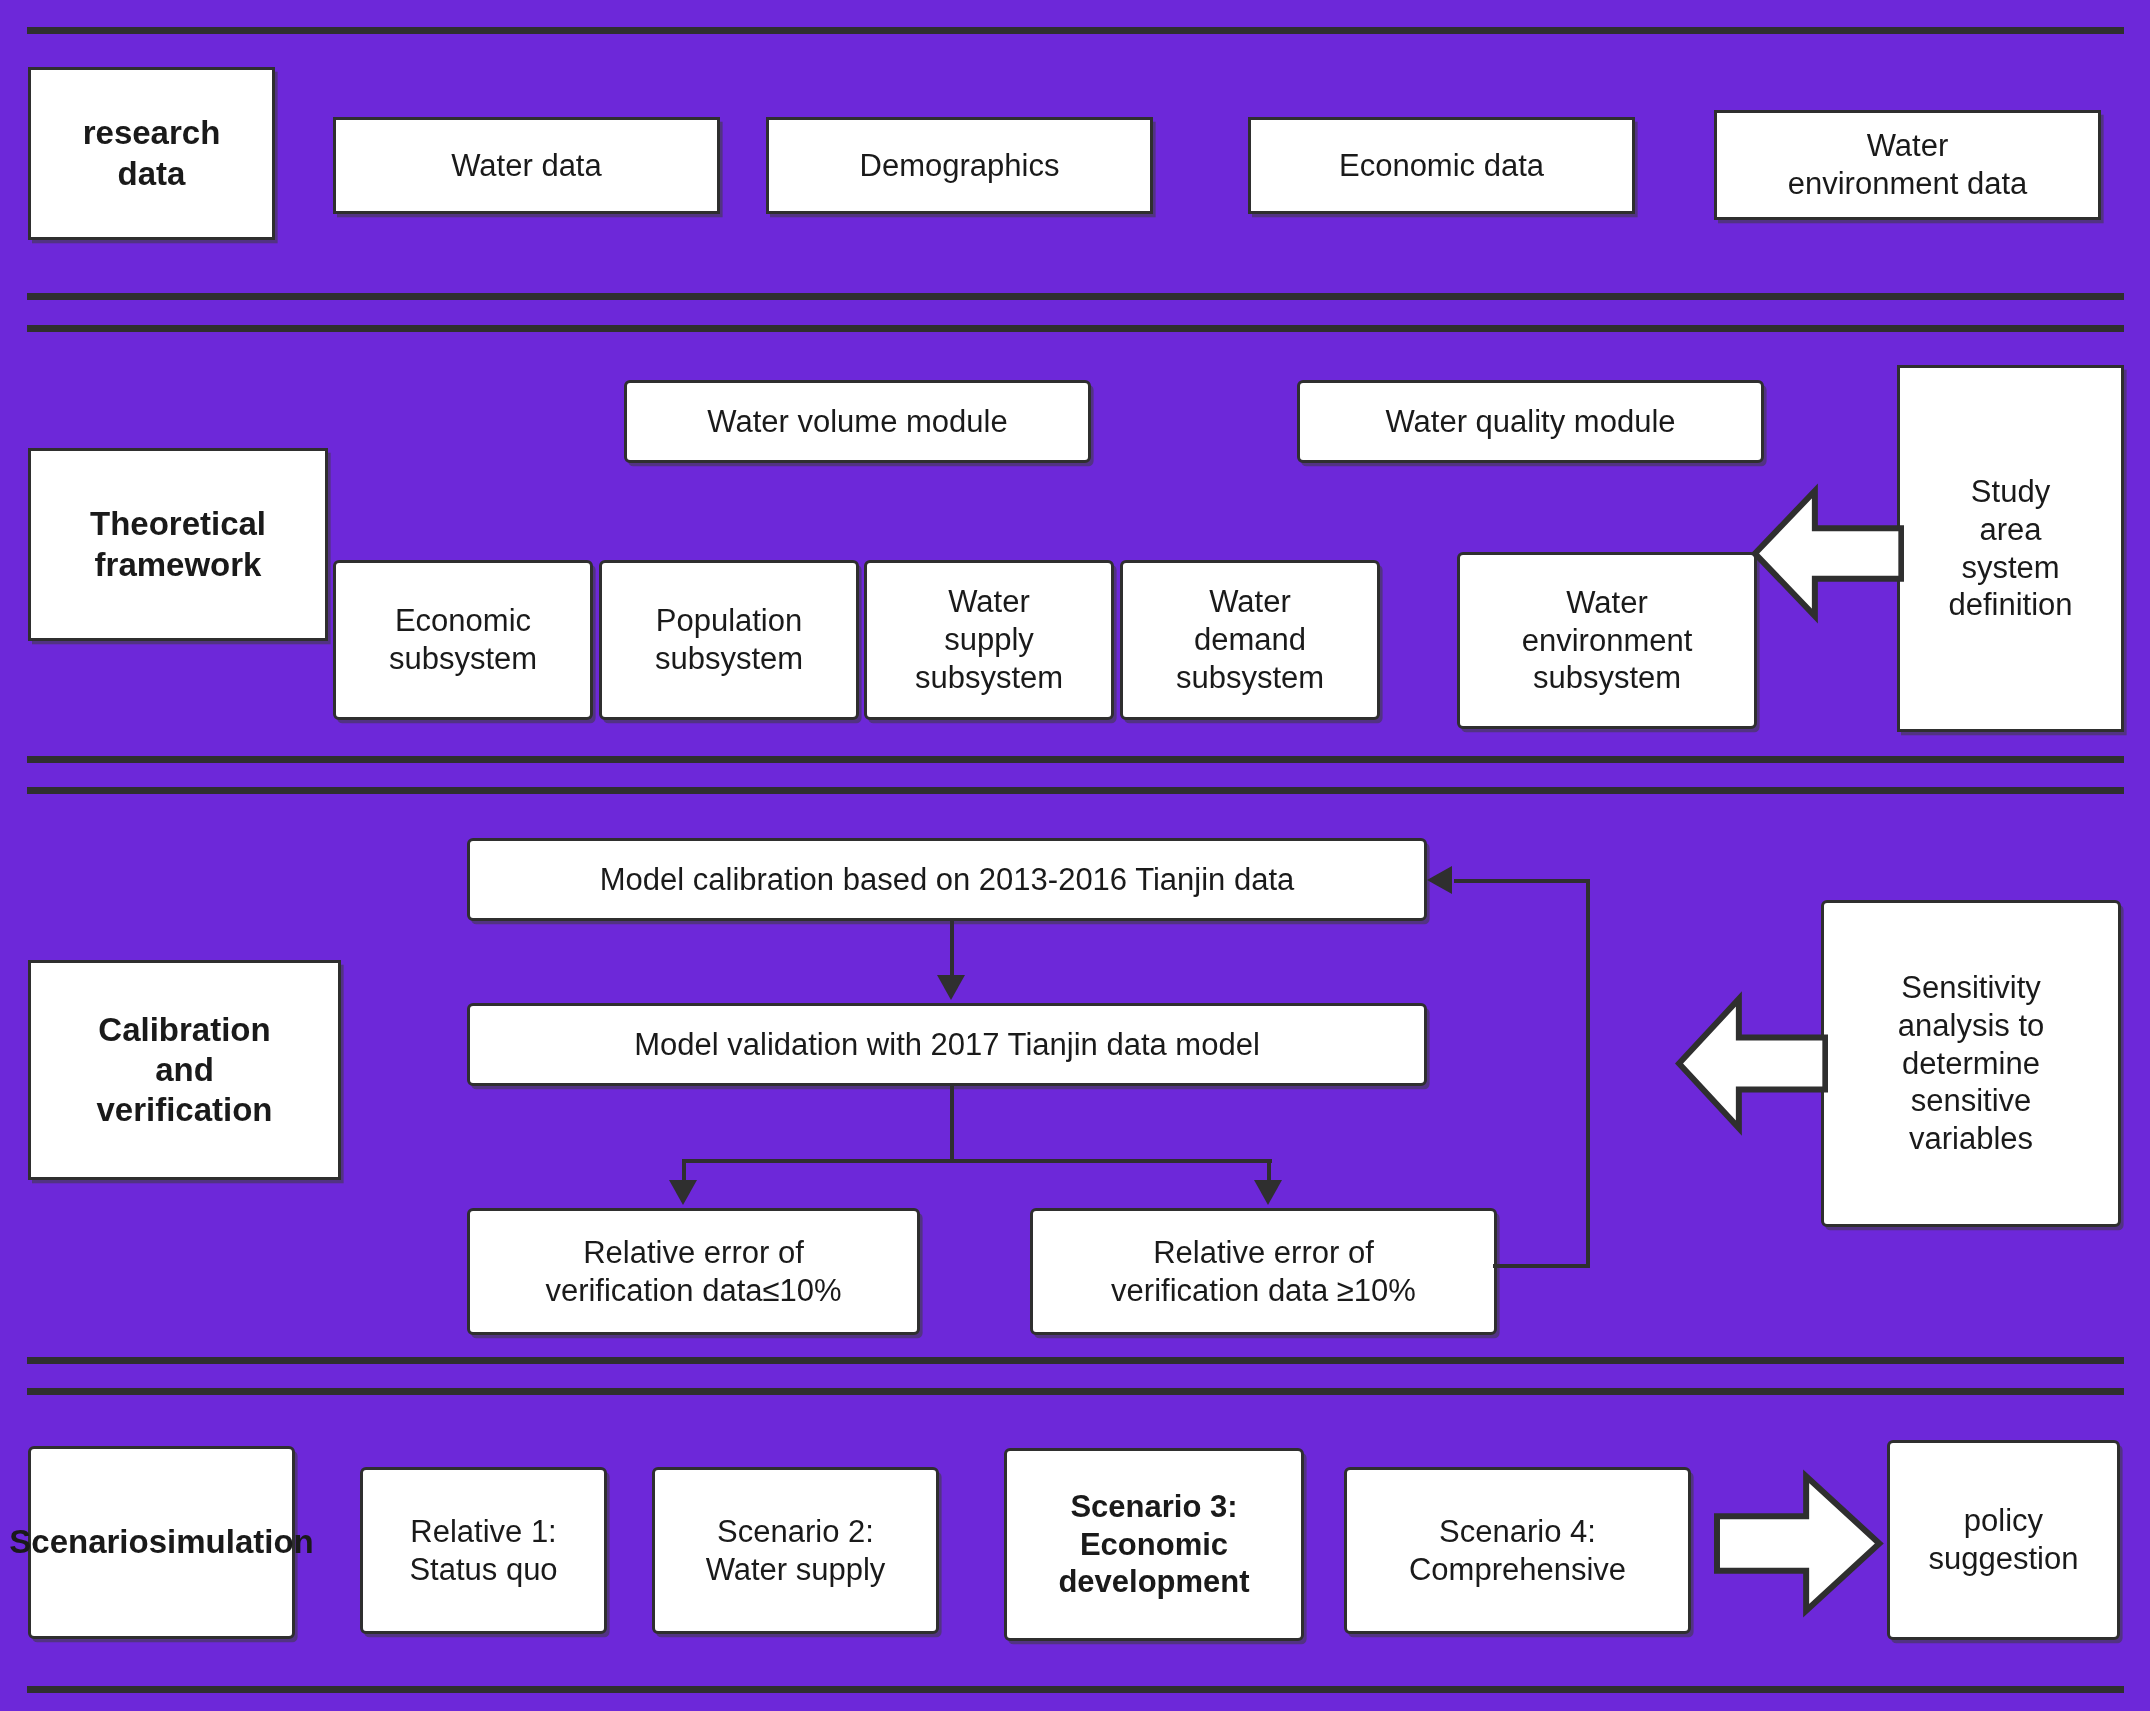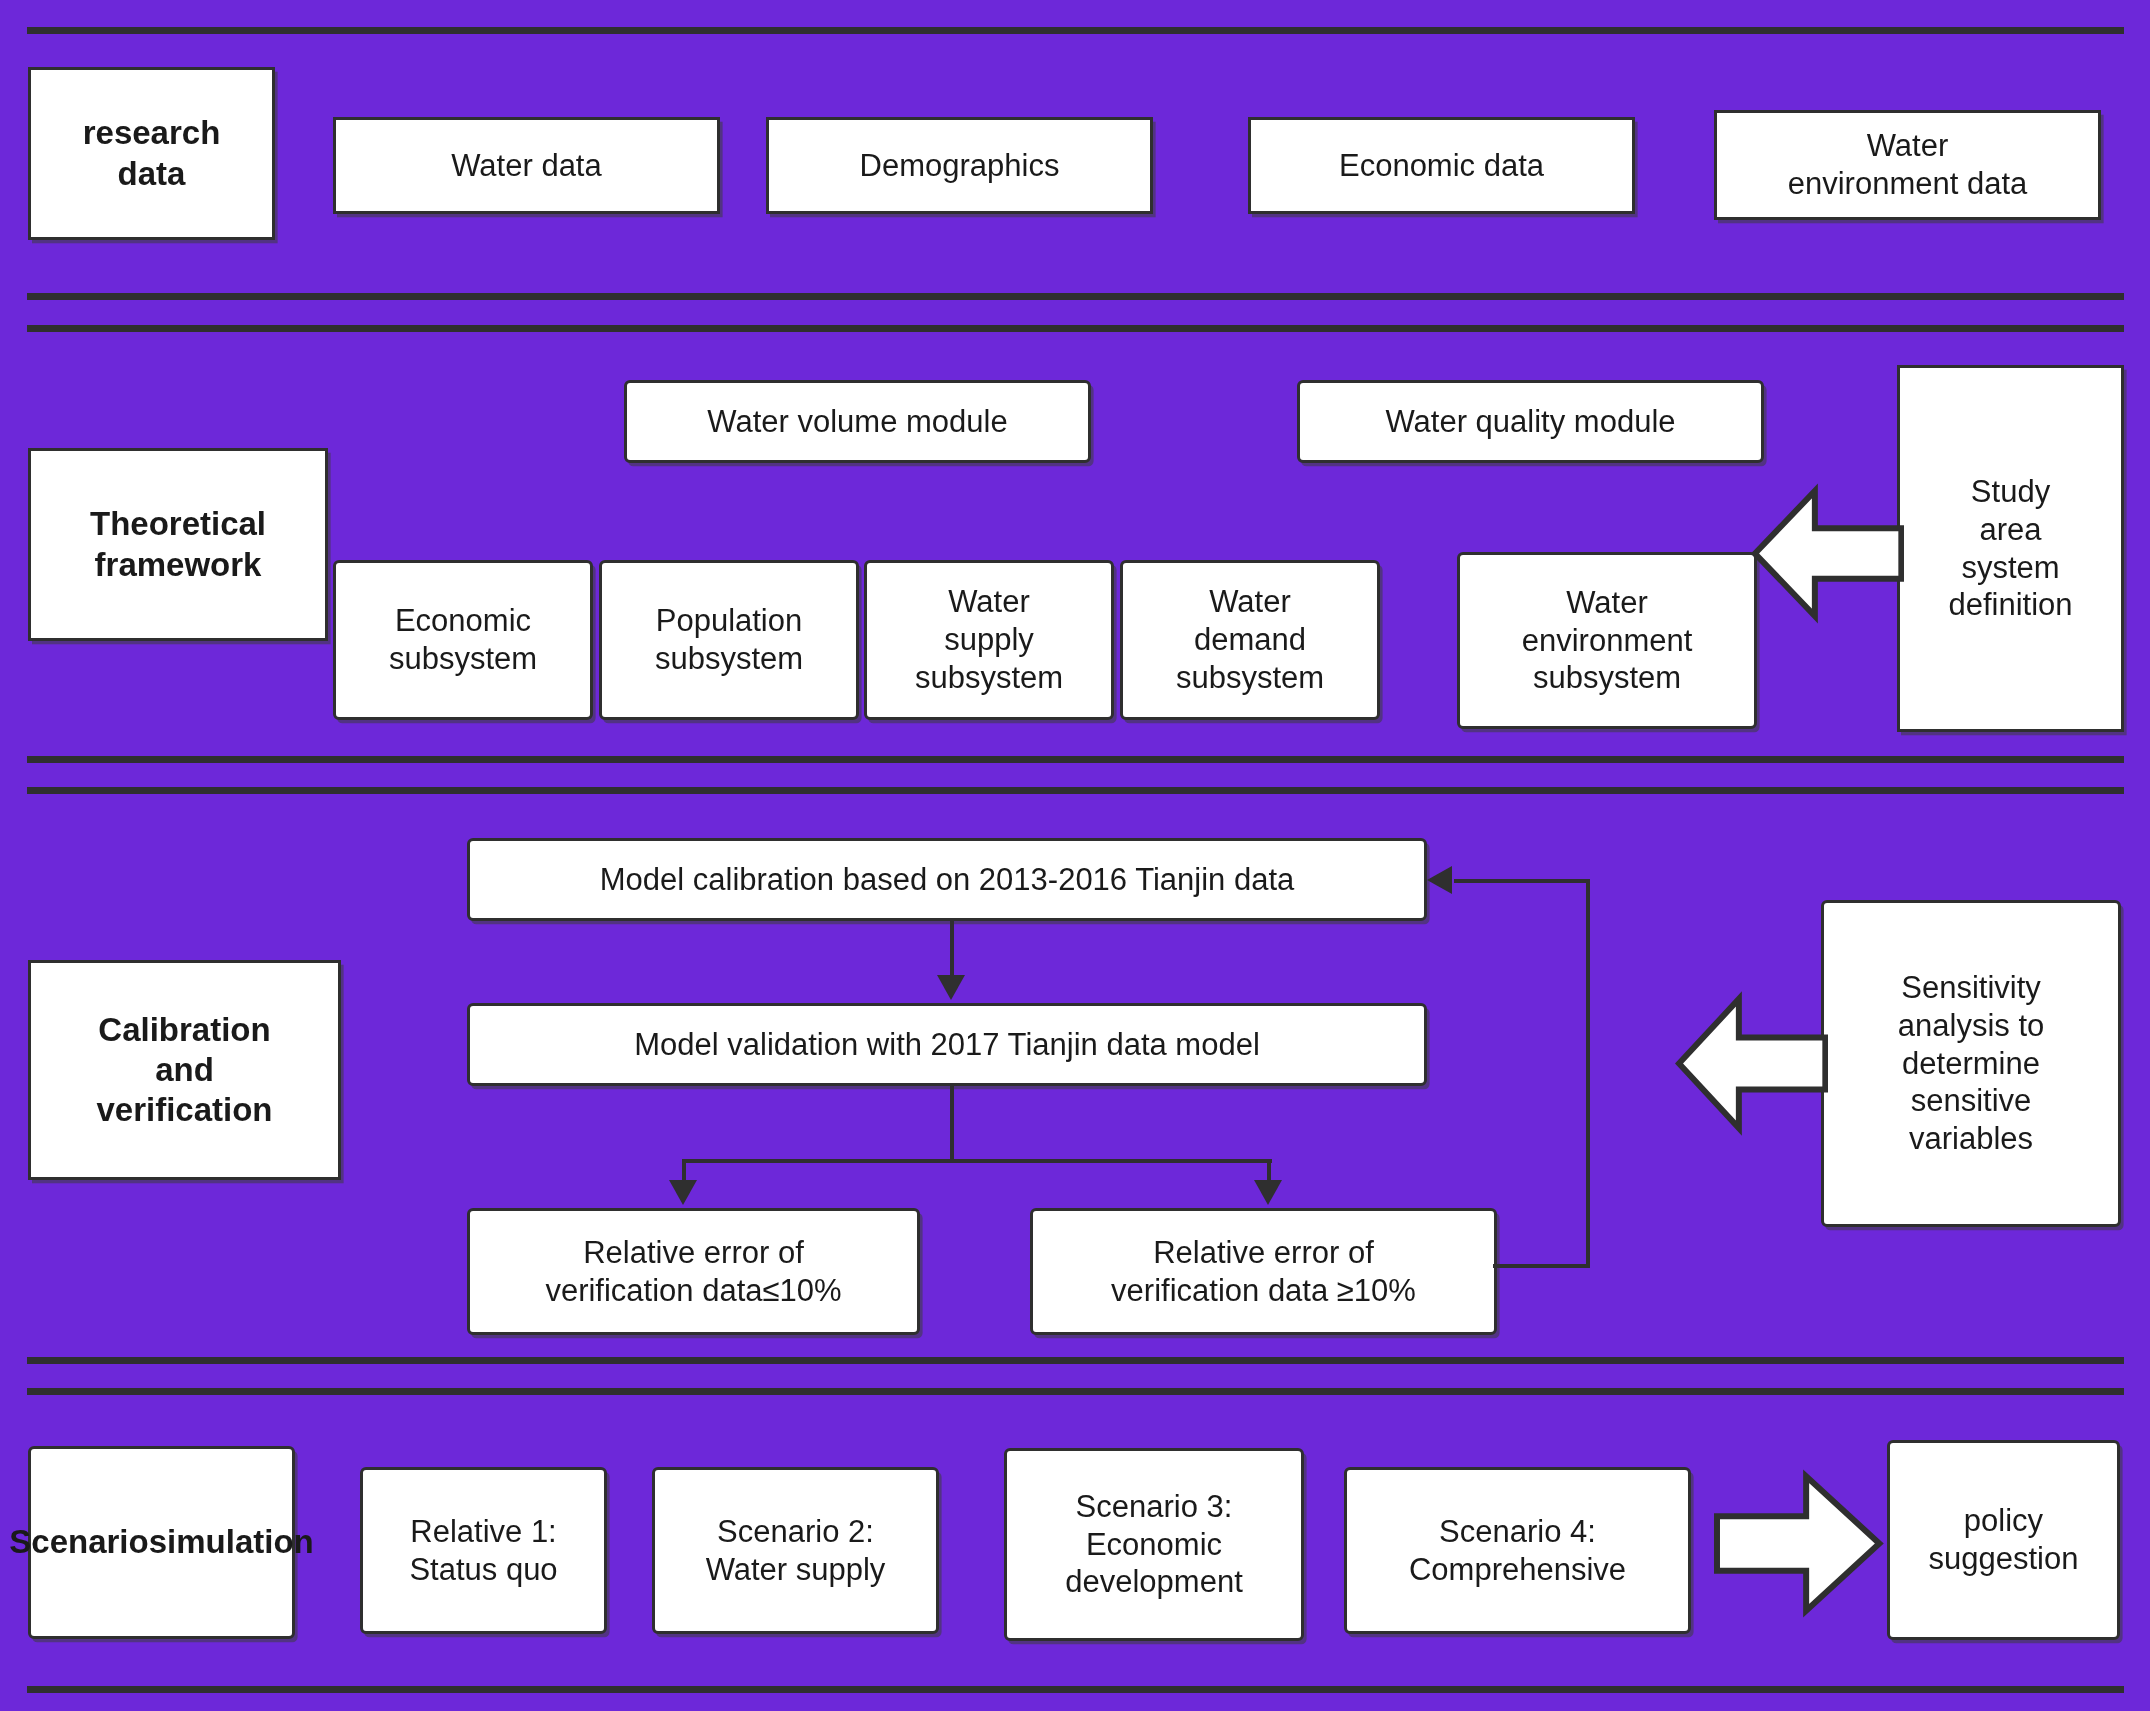--- a/index.html
+++ b/index.html
@@ -231,21 +231,21 @@
   <div class="box rounded shadow" style="left:360px; top:1467px; width:247px; height:167px; flex-direction:column;">
     <span>Relative 1:</span>
     <span>Status quo</span>
   </div>
 
   <div class="box rounded shadow" style="left:652px; top:1467px; width:287px; height:167px; flex-direction:column;">
     <span>Scenario 2:</span>
     <span>Water supply</span>
   </div>
 
-  <div class="box rounded shadow" style="left:1004px; top:1448px; width:300px; height:193px; flex-direction:column;">
+  <div class="box rounded shadow" style="left:1004px; top:1448px; width:300px; height:193px; flex-direction:column;font-weight:bold;">
     <span>Scenario 3:</span>
     <span>Economic</span>
     <span>development</span>
   </div>
 
   <div class="box rounded shadow" style="left:1344px; top:1467px; width:347px; height:167px; flex-direction:column;">
     <span>Scenario 4:</span>
     <span>Comprehensive</span>
   </div>
 

